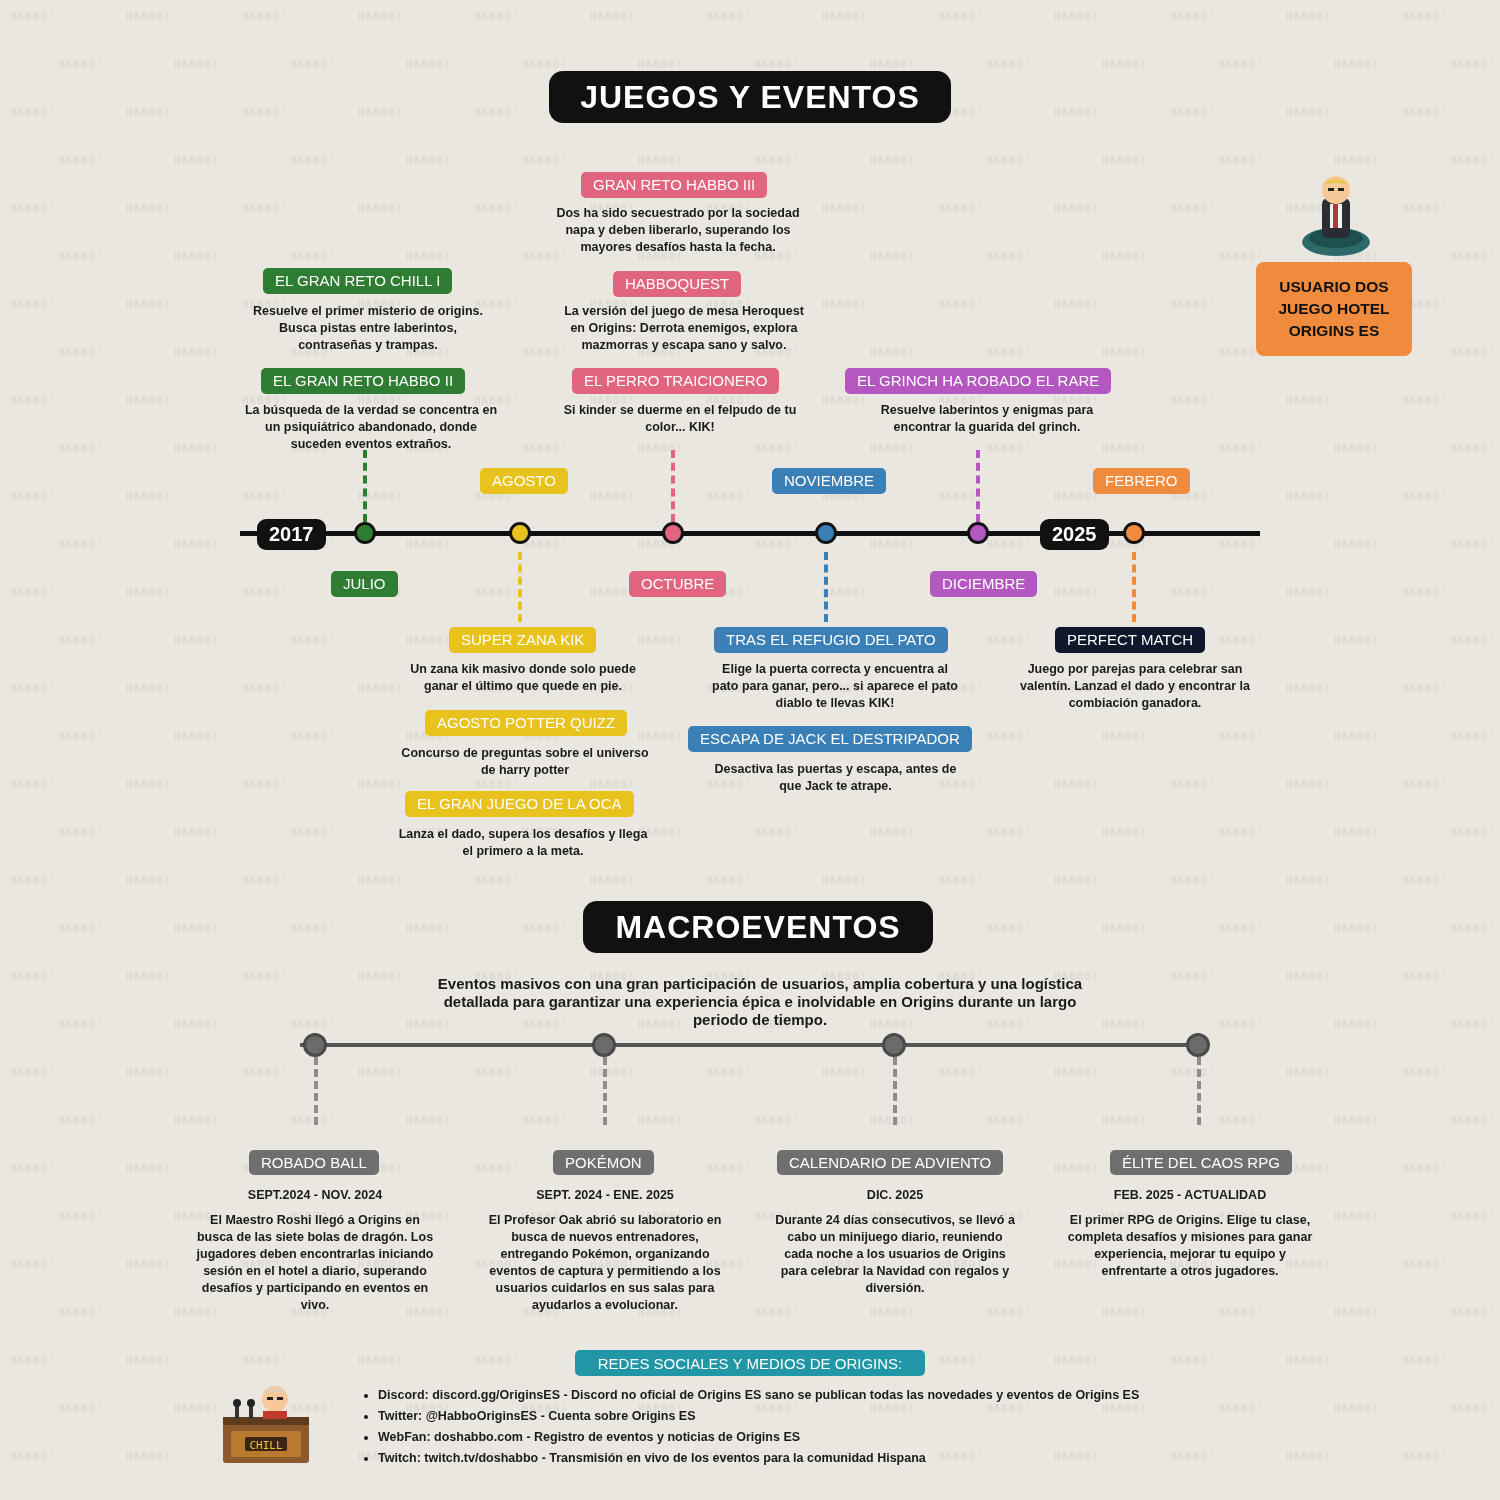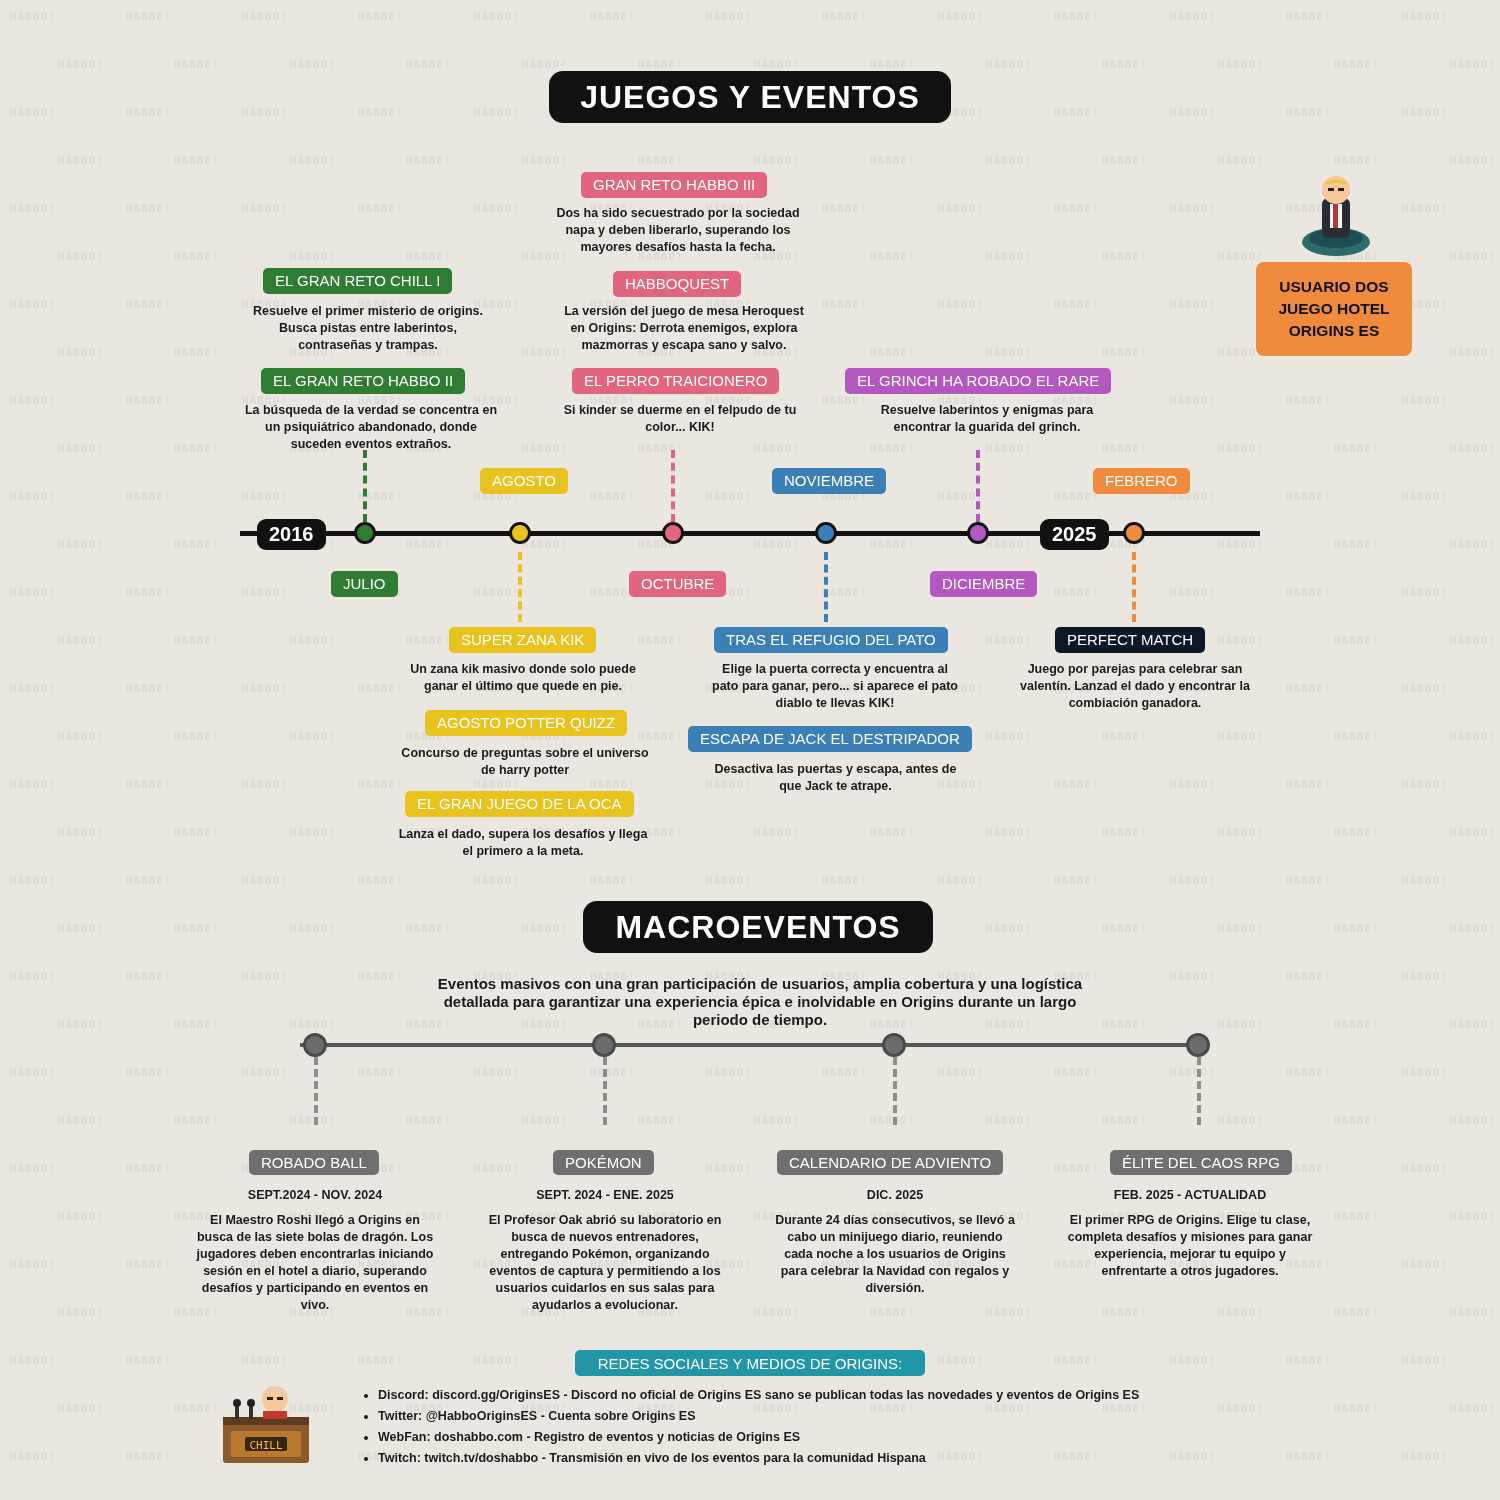--- a/index.html
+++ b/index.html
@@ -567,21 +567,21 @@
 <div class="chip" style="left:261px;top:368px;background:#2f7d32;">EL GRAN RETO HABBO II</div>
 <div class="desc" style="left:240px;top:402px;width:262px;">La búsqueda de la verdad se concentra en un psiquiátrico abandonado, donde suceden eventos extraños.</div>
 
 <div class="chip" style="left:572px;top:368px;background:#e2657f;">EL PERRO TRAICIONERO</div>
 <div class="desc" style="left:556px;top:402px;width:248px;">Si kinder se duerme en el felpudo de tu color... KIK!</div>
 
 <div class="chip" style="left:845px;top:368px;background:#b457c0;">EL GRINCH HA ROBADO EL RARE</div>
 <div class="desc" style="left:862px;top:402px;width:250px;">Resuelve laberintos y enigmas para encontrar la guarida del grinch.</div>
 
 <div id="tl-main"></div>
-<div class="year" style="left:257px;top:519px;">2016</div>
+<div class="year" style="left:257px;top:519px;">2017</div>
 <div class="year" style="left:1040px;top:519px;">2025</div>
 
 <div class="node" style="left:354px;top:522px;background:#2f7d32;"></div>
 <div class="stem" style="left:363px;top:450px;height:72px;border-color:#2f7d32;"></div>
 <div class="chip" style="left:331px;top:571px;background:#2f7d32;">JULIO</div>
 
 <div class="node" style="left:509px;top:522px;background:#e8c21d;"></div>
 <div class="stem" style="left:518px;top:552px;height:70px;border-color:#e8c21d;"></div>
 <div class="chip" style="left:480px;top:468px;background:#e8c21d;">AGOSTO</div>
 

